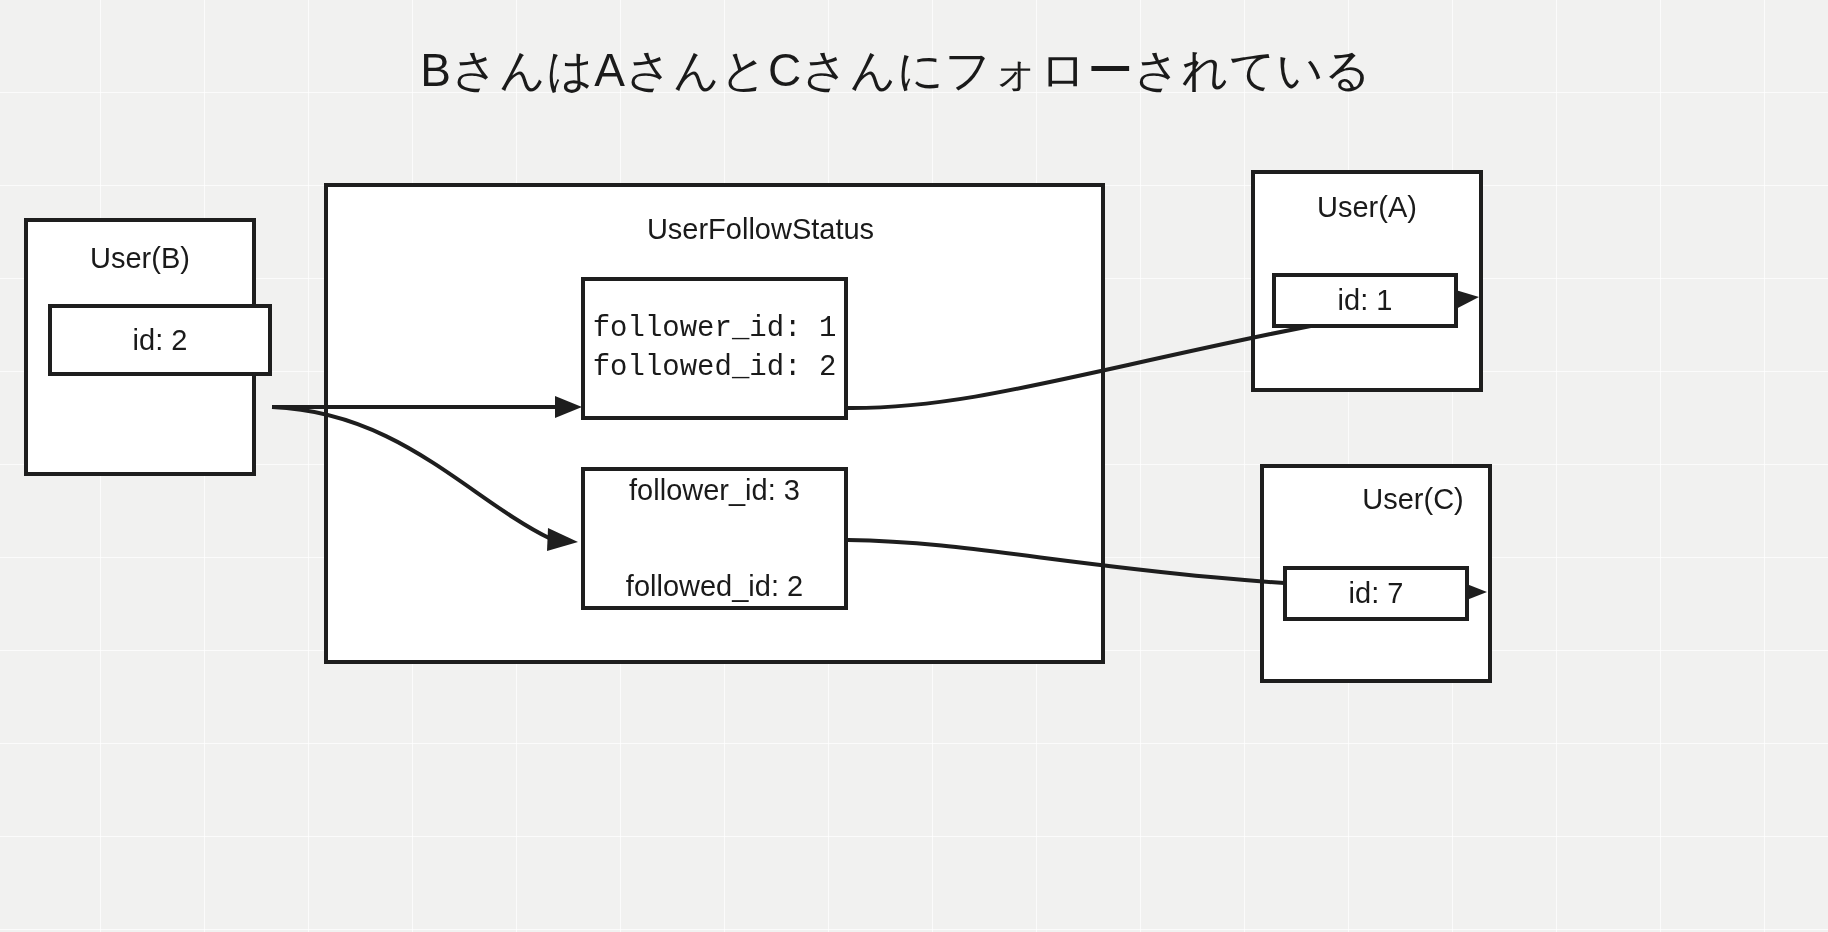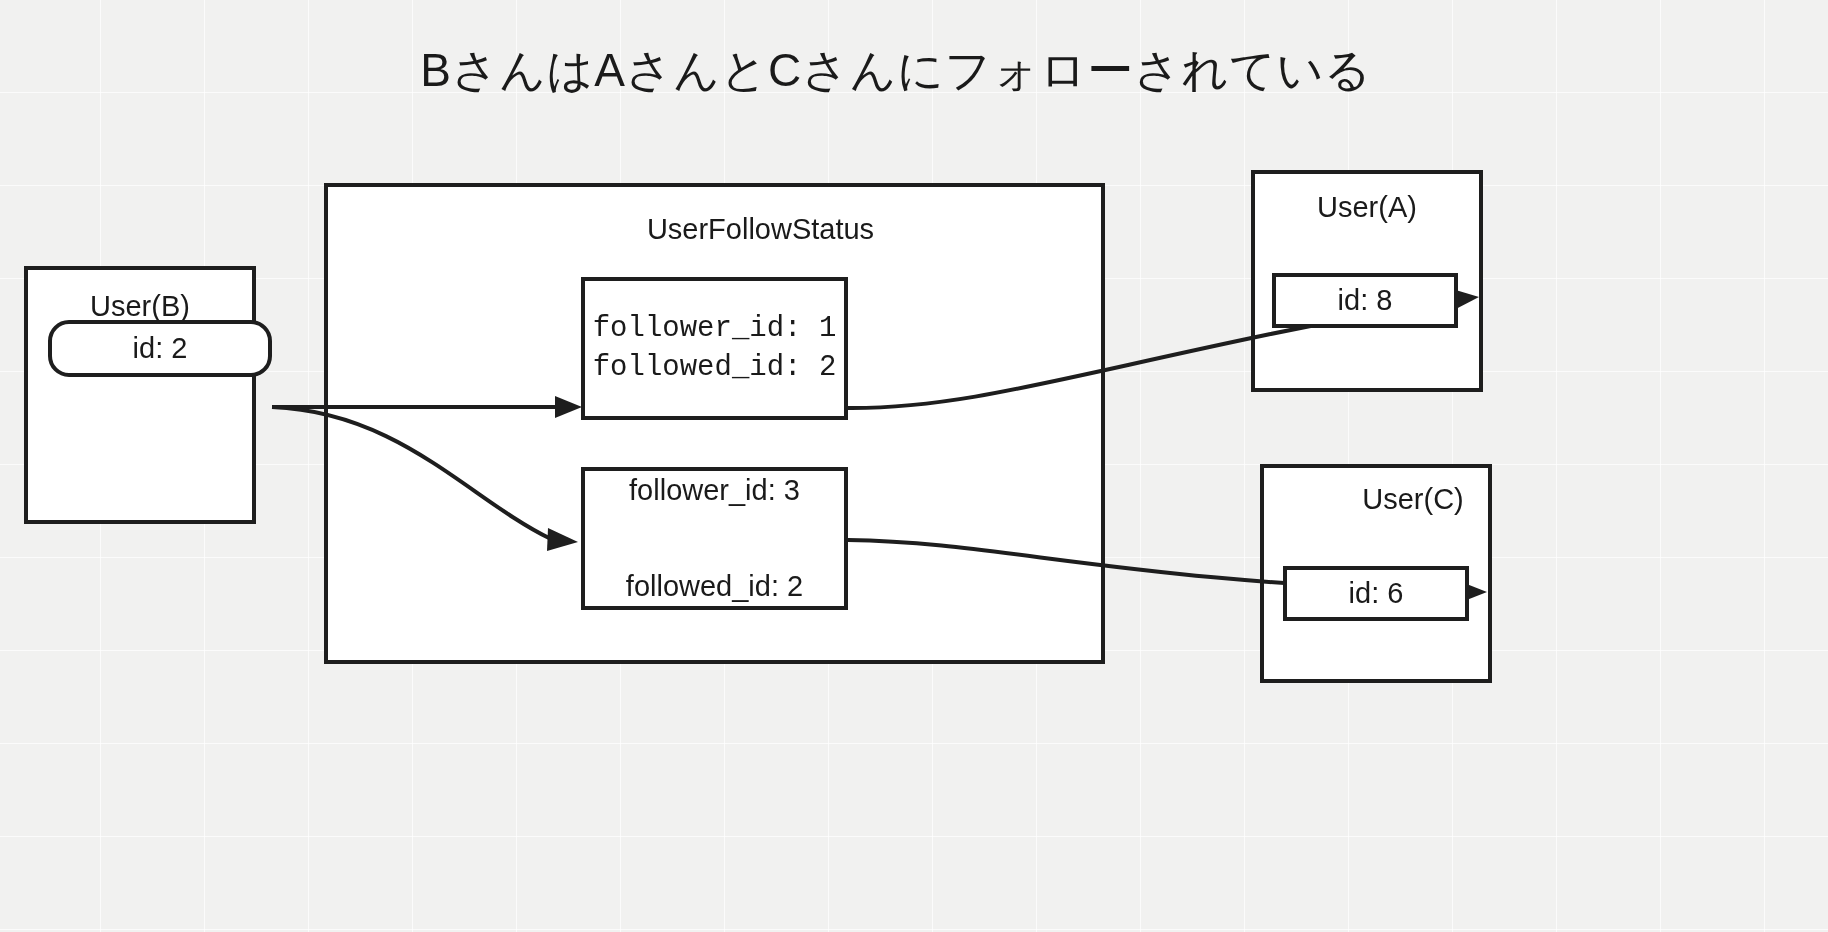--- a/index.html
+++ b/index.html
@@ -62,23 +62,23 @@
     display: flex;
     align-items: center;
     justify-content: center;
     font-size: 29px;
     color: #1a1a1a;
     white-space: nowrap;
     z-index: 4;
   }
 
   
-  #user-b { left: 24px;  top: 218px; width: 232px; height: 258px; margin-top: 48px; }
+  #user-b { left: 24px;  top: 218px; width: 232px; height: 258px; }
   #user-b .box-title { top: 20px; }
-  #user-b-id { left: 48px; top: 320px; width: 224px; height: 57px; border-radius: 21px; }
+  #user-b-id { left: 48px; top: 304px; width: 224px; height: 72px; }
 
   
   #ufs { left: 324px; top: 183px; width: 781px; height: 481px; }
   #ufs .box-title { top: 26px; padding-left: 46px; }
 
   .record {
     position: absolute;
     background: #ffffff;
     border: 4px solid #1e1e1e;
     box-sizing: border-box;
@@ -163,20 +163,20 @@
   </div>
 
   <div class="record" id="record-2">
     <div>follower_id: 3</div>
     <div>followed_id: 2</div>
   </div>
 
   <div class="box" id="user-a">
     <div class="box-title">User(A)</div>
   </div>
-  <div class="inner-box" id="user-a-id">id: 8</div>
+  <div class="inner-box" id="user-a-id">id: 1</div>
 
   <div class="box" id="user-c">
     <div class="box-title">User(C)</div>
   </div>
-  <div class="inner-box" id="user-c-id">id: 6</div>
+  <div class="inner-box" id="user-c-id">id: 7</div>
 
 </div>
 
 </body></html>

